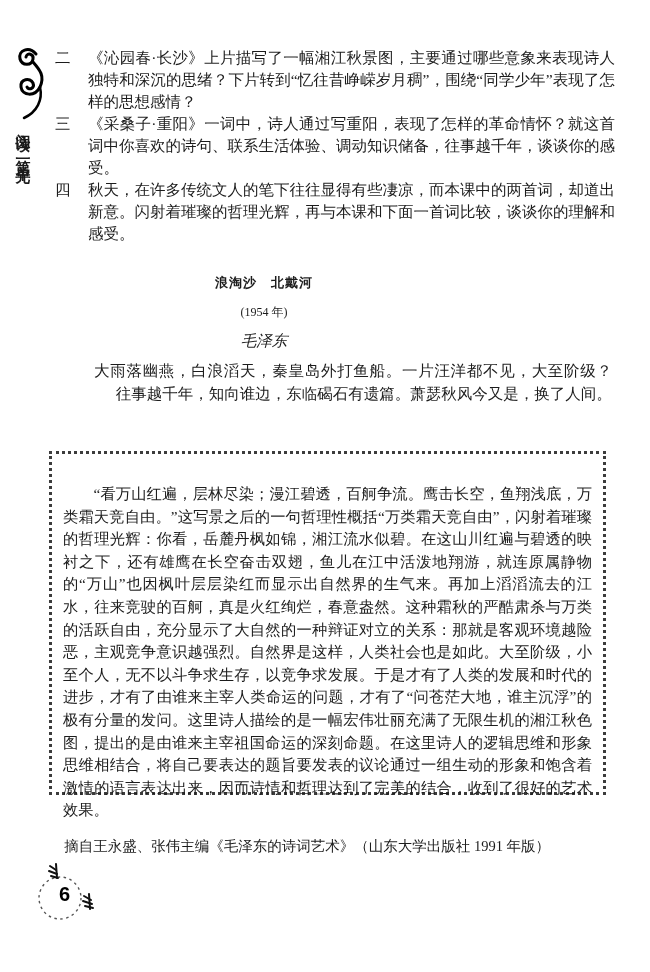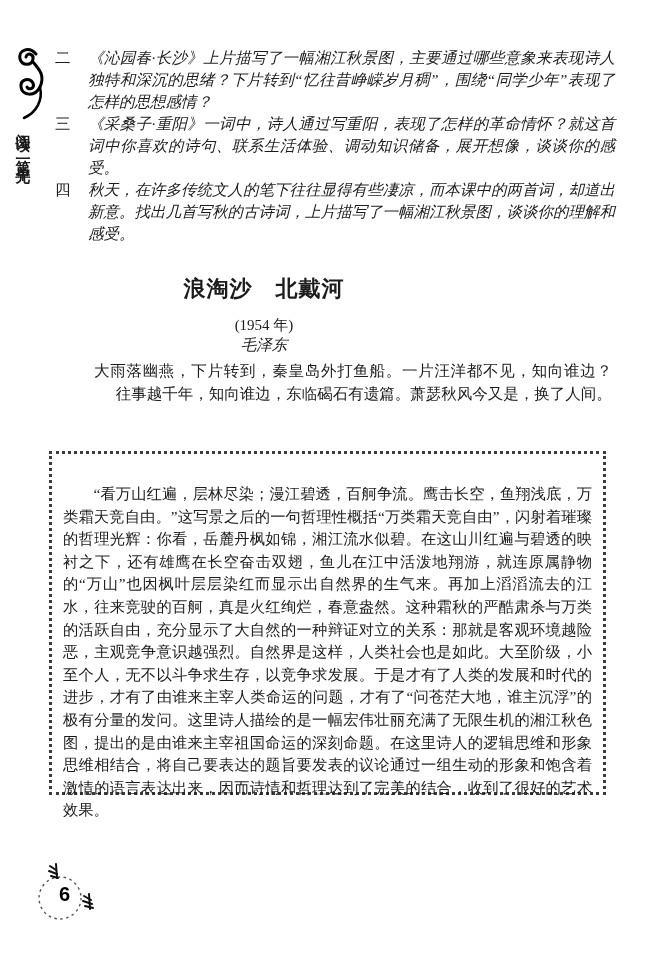--- a/index.html
+++ b/index.html
@@ -26,33 +26,33 @@
     color:#1a1a1a;
   }
 
   
   .questions {
     position:absolute; left:55px; top:47px; width:560px;
     font-size:15.5px; line-height:22px;
   }
   .question { display:flex; }
   .q-num { flex:0 0 33px; font-weight:normal; }
-  .q-text { flex:1; text-align:justify;font-style:italic; }
+  .q-text { flex:1; text-align:justify; }
 
   
   .poem-header {
     position:absolute; left:0; top:274px; width:528px;
     text-align:center;
   }
   .poem-title {
     font-family:Liberation Sans, sans-serif;
-    font-weight:bold; font-size:22px; letter-spacing:1px;text-align:center;
+    font-weight:bold; font-size:13px; letter-spacing:1px;text-align:center;
   }
-  .poem-year { margin-top:12px; font-size:15px; }
-  .poem-author { font-size:15.5px; font-style:italic; }
+  .poem-year { margin-top:12px; font-size:12px; }
+  .poem-author { margin-top:10px; font-size:15.5px; font-style:italic; }
 
   
   .poem-body {
     position:absolute; left:63px; top:360px; width:549px;
     font-size:15.5px; line-height:22.5px;
     text-indent:2em; text-align:justify;
   }
   .stanza-gap { display:inline-block; width:3.4em; }
 
   
@@ -96,40 +96,41 @@
 
   <div class="side-label">阅读·第一单元</div>
 
   <div class="questions">
     <div class="question">
       <span class="q-num">二</span>
       <span class="q-text">《沁园春·长沙》上片描写了一幅湘江秋景图，主要通过哪些意象来表现诗人独特和深沉的思绪？下片转到“忆往昔峥嵘岁月稠”，围绕“同学少年”表现了怎样的思想感情？</span>
     </div>
     <div class="question">
       <span class="q-num">三</span>
-      <span class="q-text">《采桑子·重阳》一词中，诗人通过写重阳，表现了怎样的革命情怀？就这首词中你喜欢的诗句、联系生活体验、调动知识储备，展开想像，谈谈你的感受。</span>
+      <span class="q-text">《采桑子·重阳》一词中，诗人通过写重阳，表现了怎样的革命情怀？就这首词中你喜欢的诗句、联系生活体验、调动知识储备，往事越千年，谈谈你的感受。</span>
     </div>
     <div class="question">
       <span class="q-num">四</span>
-      <span class="q-text">秋天，在许多传统文人的笔下往往显得有些凄凉，而本课中的两首词，却道出新意。找出几首写秋的古诗词，上片描写了一幅湘江秋景图，谈谈你的理解和感受。</span>
+      <span class="q-text">秋天，在许多传统文人的笔下往往显得有些凄凉，而本课中的两首词，却道出新意。闪射着璀璨的哲理光辉，再与本课和下面一首词比较，谈谈你的理解和感受。</span>
     </div>
   </div>
 
   <div class="poem-header">
     <div class="poem-title">浪淘沙　北戴河</div>
     <div class="poem-year">(1954 年)</div>
     <div class="poem-author">毛泽东</div>
   </div>
 
   <p class="poem-body">
-    <span>大雨落幽燕，下片转到，秦皇岛外打鱼船。一片汪洋都不见，知向谁边？</span><span class="stanza-gap"></span><span>往事越千年，知向谁边，东临碣石有遗篇。萧瑟秋风今又是，换了人间。</span>
+    <span>大雨落幽燕，白浪滔天，秦皇岛外打鱼船。一片汪洋都不见，大至阶级？</span><span class="stanza-gap"></span><span>往事越千年，知向谁边，东临碣石有遗篇。萧瑟秋风今又是，换了人间。</span>
   </p>
 
   <div class="commentary-box">
     <p class="commentary-text">“看万山红遍，层林尽染；漫江碧透，百舸争流。鹰击长空，鱼翔浅底，万类霜天竞自由。”这写景之后的一句哲理性概括“万类霜天竞自由”，闪射着璀璨的哲理光辉：你看，岳麓丹枫如锦，湘江流水似碧。在这山川红遍与碧透的映衬之下，还有雄鹰在长空奋击双翅，鱼儿在江中活泼地翔游，就连原属静物的“万山”也因枫叶层层染红而显示出自然界的生气来。再加上滔滔流去的江水，往来竞驶的百舸，真是火红绚烂，春意盎然。这种霜秋的严酷肃杀与万类的活跃自由，充分显示了大自然的一种辩证对立的关系：那就是客观环境越险恶，主观竞争意识越强烈。自然界是这样，人类社会也是如此。大至阶级，小至个人，无不以斗争求生存，以竞争求发展。于是才有了人类的发展和时代的进步，才有了由谁来主宰人类命运的问题，才有了“问苍茫大地，谁主沉浮”的极有分量的发问。这里诗人描绘的是一幅宏伟壮丽充满了无限生机的湘江秋色图，提出的是由谁来主宰祖国命运的深刻命题。在这里诗人的逻辑思维和形象思维相结合，将自己要表达的题旨要发表的议论通过一组生动的形象和饱含着激情的语言表达出来，因而诗情和哲理达到了完美的结合，收到了很好的艺术效果。</p>
+    <p class="attribution">摘自王永盛、张伟主编《毛泽东的诗词艺术》（山东大学出版社 1991 年版）</p>
   </div>
 
   <div class="page-emblem">
     <svg viewBox="0 0 80 66" width="80" height="66">
 
       <circle cx="32" cy="38" r="21" fill="none" stroke="#555" stroke-width="1.4" stroke-dasharray="2.5 3.5"></circle>
 
       <g stroke="#111" stroke-width="2" stroke-linecap="round">
         <path d="M22 6 l6 4 M21 11 l8 3 M23 16 l7 2"></path>
         <path d="M28 4 l1 14"></path>

